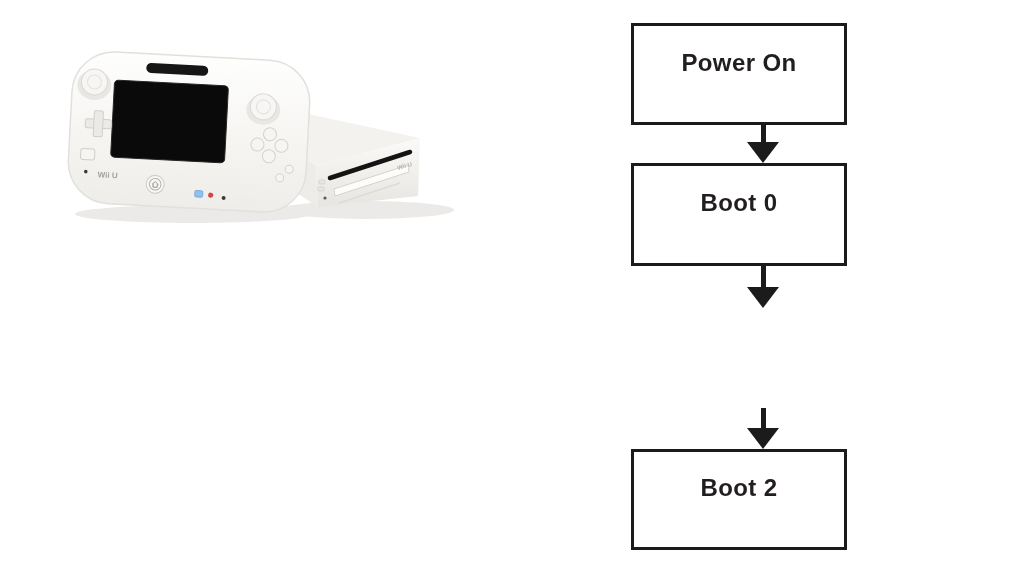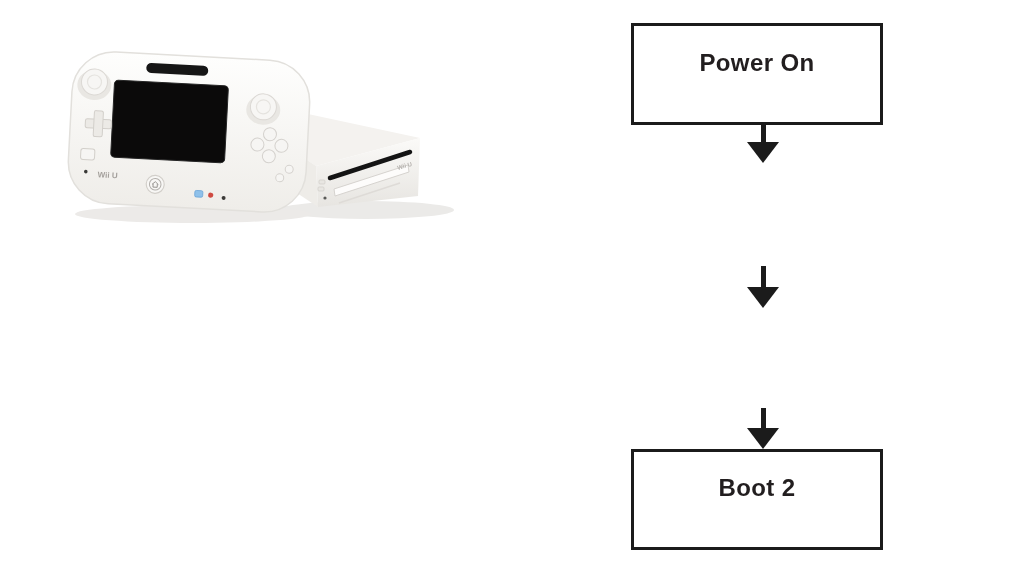--- a/index.html
+++ b/index.html
@@ -11,21 +11,21 @@
   html,body{margin:0;padding:0;background:#fff;}
   .stage{
     position:relative;width:1024px;height:576px;background:#fff;
     overflow:hidden;font-family:"Liberation Sans", sans-serif;
   }
   
   .photo{position:absolute;left:48px;top:38px;width:420px;height:210px;}
   .photo svg{display:block;width:100%;height:100%;}
   
   .node{
-    position:absolute;left:631px;width:252px;box-sizing:border-box;
+    position:absolute;left:631px;width:216px;box-sizing:border-box;
     border:3px solid var(--border);background:#fff;
     display:flex;align-items:center;justify-content:center;
     padding-bottom:23px;
   }
   .node span{
     font-weight:700;font-size:24px;letter-spacing:0.4px;color:var(--text);
   }
   .n1{top:23px;height:102px}
   .n2{top:163px;height:103px}
   .n3{top:308px;height:100px}
@@ -113,20 +113,23 @@
   </div>
 
   <div class="node n1" style="border-color: rgb(27, 27, 27); background: rgb(255, 255, 255);">
     <span>Power On</span>
   </div>
   <div class="arrow a1">
     <div class="stem"></div>
     <div class="head"></div>
   </div>
 
+  <div class="node n2" style="border-color: rgb(27, 27, 27); background: rgb(255, 255, 255);">
+    <span>Boot 0</span>
+  </div>
   <div class="arrow a2">
     <div class="stem"></div>
     <div class="head"></div>
   </div>
 
   <div class="arrow a3">
     <div class="stem"></div>
     <div class="head"></div>
   </div>
 

